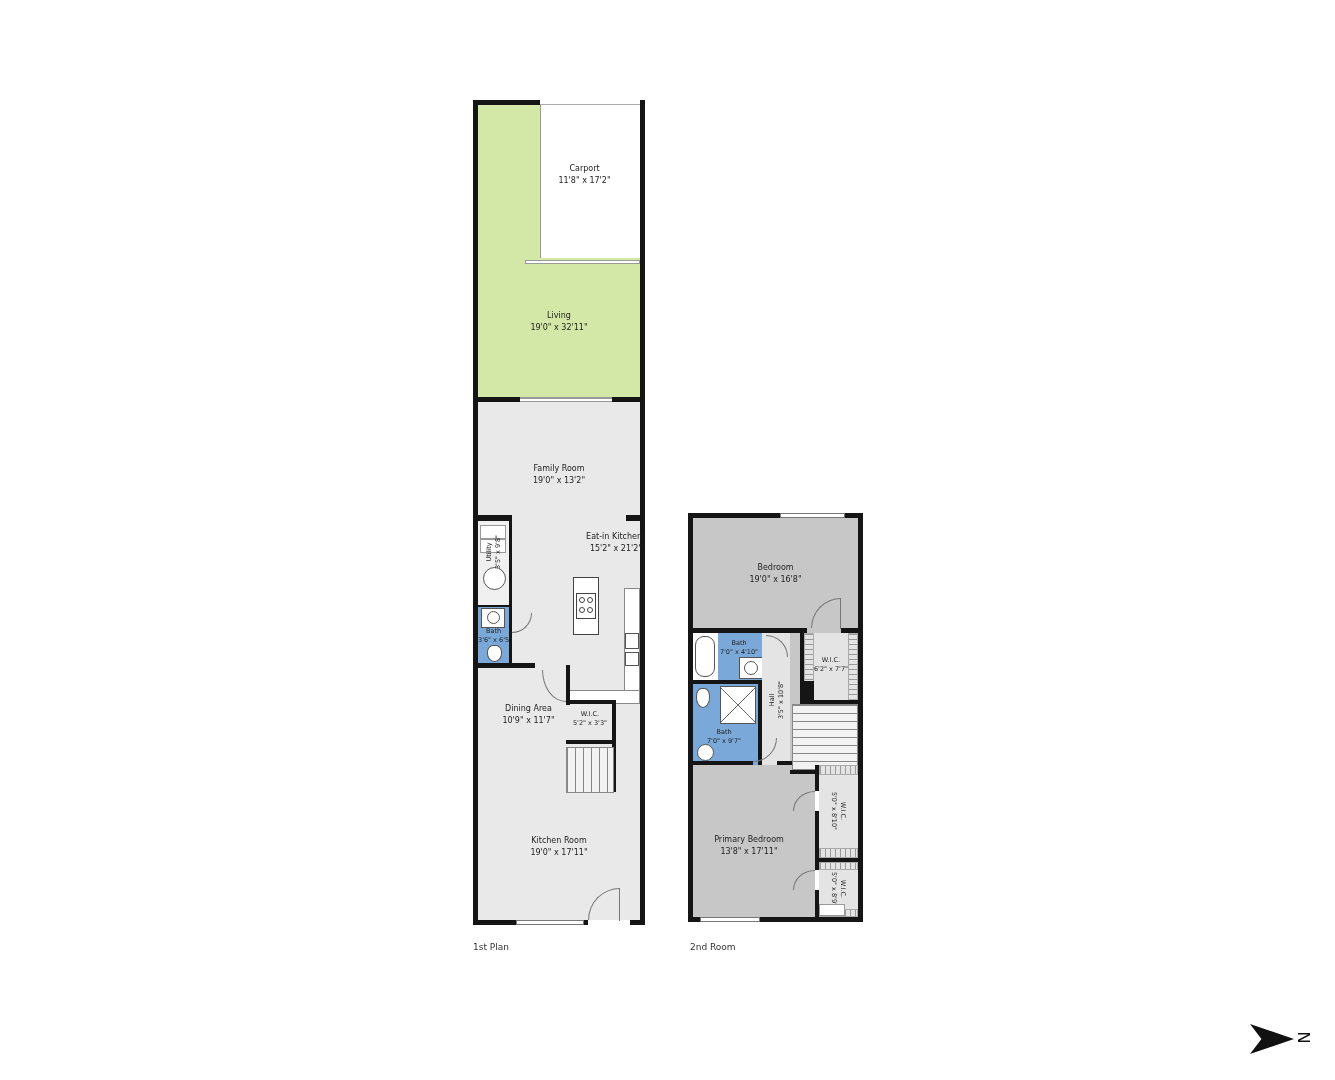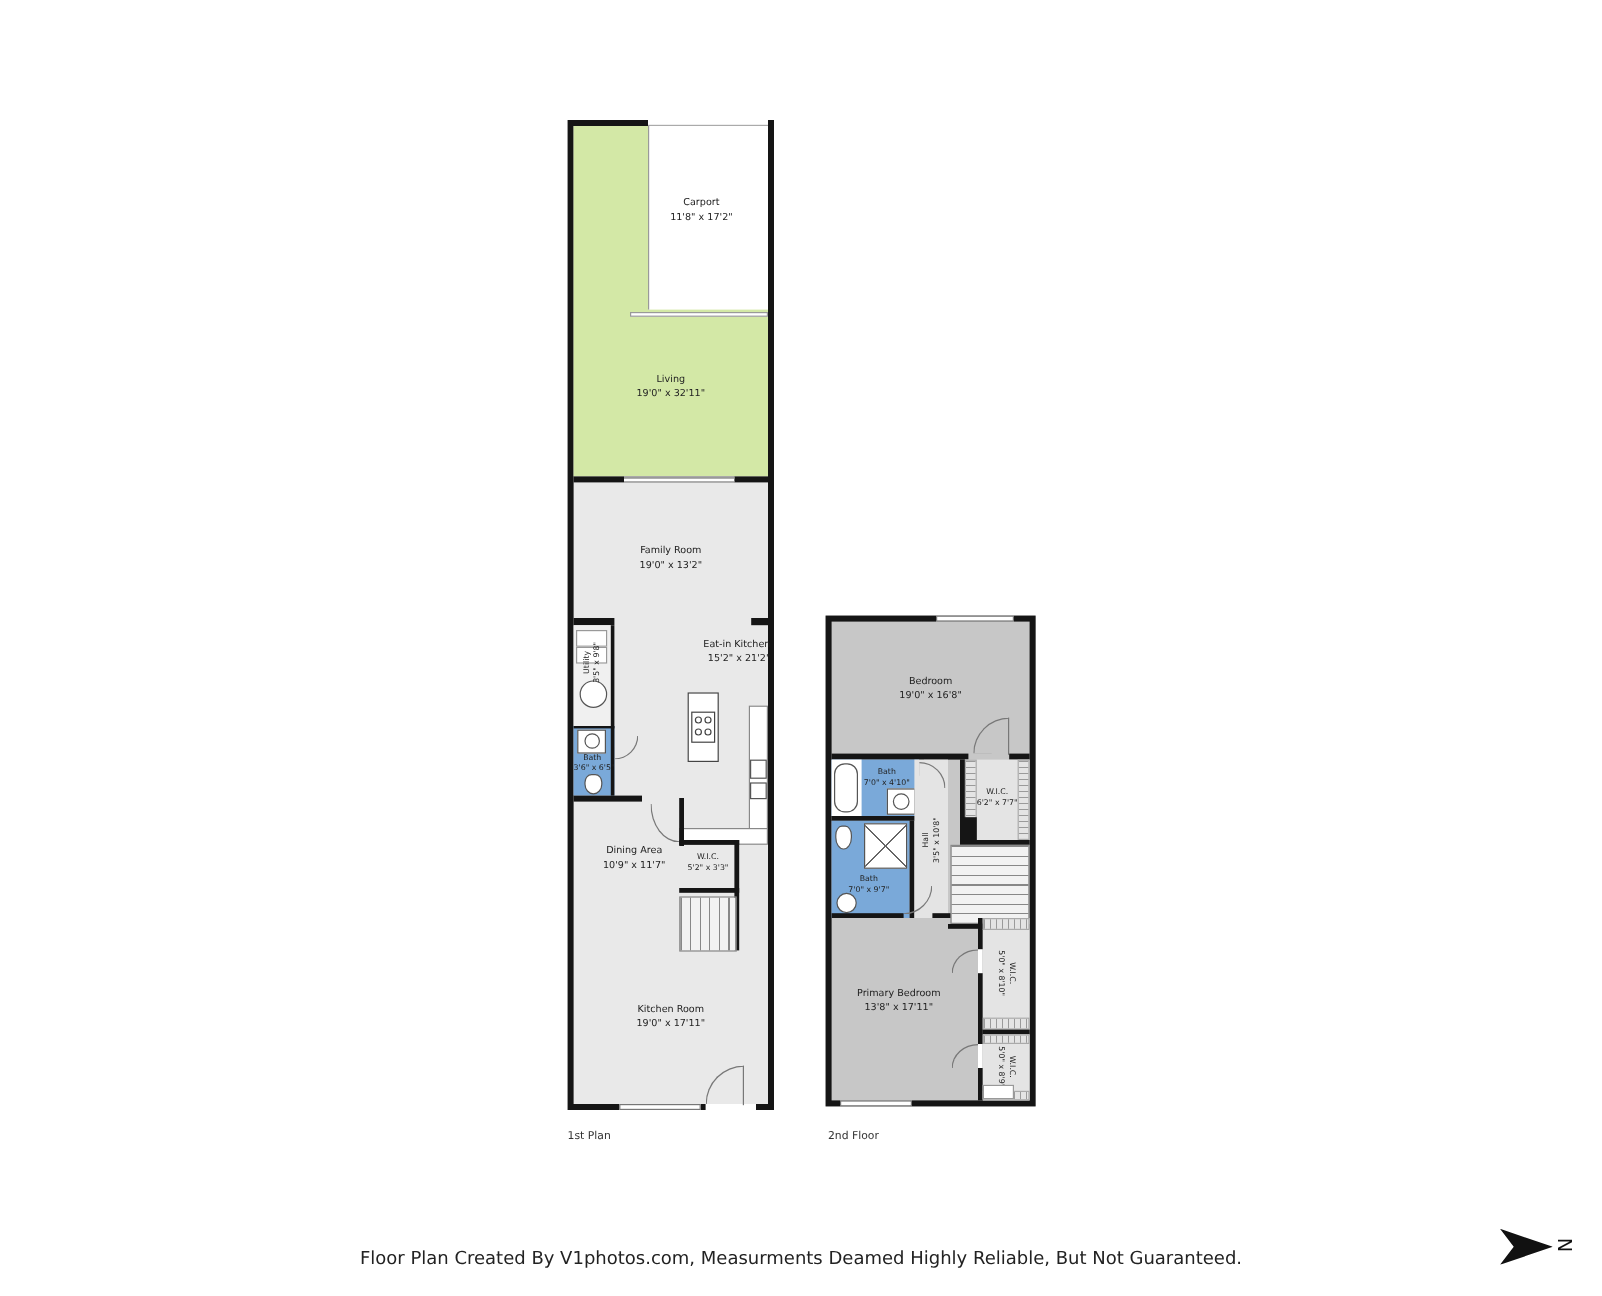--- a/index.html
+++ b/index.html
@@ -90,21 +90,21 @@
         <div>11'8" x 17'2"</div>
     </div>
     <div class="lbl" style="left:0;top:205px;width:162px;">
       <div>Living</div>
         <div>19'0" x 32'11"</div>
     </div>
 
     <div class="w" style="left:0;top:292px;width:162px;height:5px;"></div>
     <div class="gap" style="left:42px;top:292px;width:92px;height:5px;border-top:2px solid #999;border-bottom:1px solid #999;"></div>
 
-    <div class="lbl" style="left:0;top:348px;width:162px;">
+    <div class="lbl" style="left:0;top:358px;width:162px;">
       <div>Family Room</div>
         <div>19'0" x 13'2"</div>
     </div>
     <div class="w" style="left:0;top:410px;width:34px;height:6px;"></div>
     <div class="w" style="left:148px;top:410px;width:14px;height:6px;"></div>
 
     <div class="room" style="left:0;top:416px;width:34px;height:84px;background:#f0f0f0;border-right:3px solid var(--wall,#151515);"></div>
     <div class="fx" style="left:2px;top:420px;width:26px;height:14px;border-color:#999;"></div>
     <div class="fx" style="left:2px;top:434px;width:26px;height:14px;border-color:#999;"></div>
     <div class="fx circle" style="left:5px;top:462px;width:23px;height:23px;"></div>
@@ -218,21 +218,21 @@
     </div>
     <div class="w" style="left:107px;top:115px;width:4px;height:67px;"></div>
     <div class="w" style="left:107px;top:182px;width:58px;height:4px;"></div>
     <div class="w" style="left:107px;top:163px;width:14px;height:19px;"></div>
 
     <div class="stairsH" style="position:absolute;left:99px;top:186px;width:66px;height:66px;"></div>
     <div class="w" style="left:0;top:243px;width:60px;height:4px;"></div>
     <div class="w" style="left:84px;top:243px;width:15px;height:4px;"></div>
     <div class="w" style="left:97px;top:252px;width:68px;height:4px;"></div>
 
-    <div class="lbl" style="left:0;top:304px;width:112px;">
+    <div class="lbl" style="left:0;top:316px;width:112px;">
       <div>Primary Bedroom</div>
         <div>13'8" x 17'11"</div>
     </div>
     <div class="w" style="left:122px;top:247px;width:4px;height:152px;"></div>
 
     <div class="room" style="left:126px;top:247px;width:39px;height:93px;background:var(--closet,#e4e4e4);"></div>
     <div class="hatchH" style="position:absolute;left:126px;top:247px;width:39px;height:10px;"></div>
     <div class="hatchH" style="position:absolute;left:126px;top:330px;width:39px;height:10px;"></div>
     <div class="lbl sm rotcw" style="left:145px;top:293px;">
       <div>W.I.C.</div>
@@ -250,22 +250,21 @@
     <div class="gap" style="left:122px;top:273px;width:4px;height:20px;"></div>
     <div class="arc tl" style="left:100px;top:273px;width:22px;height:20px;"></div>
     <div class="gap" style="left:122px;top:352px;width:4px;height:20px;"></div>
     <div class="arc tl" style="left:100px;top:352px;width:22px;height:20px;"></div>
     <div class="fx" style="left:126px;top:386px;width:26px;height:12px;border-color:#999;"></div>
 
     <div class="win" style="left:7px;top:399px;width:60px;height:5px;"></div>
   </div>
 
   <div class="floor-tag" style="left:473px;top:942px;">1st Plan</div>
-  <div class="floor-tag" style="left:690px;top:942px;">2nd Floor</div>
-
-  <div id="footer">Floor Plan Created By V1photos.com, Measurments Deamed Highly Reliable, But Not Guaranteed.</div>
+  <div class="floor-tag" style="left:690px;top:942px;">2nd Room</div>
+
 
   <div id="north">
     <div class="arrow"></div>
     <div class="n">N</div>
   </div>
 
 </div>
 
 </body></html>

